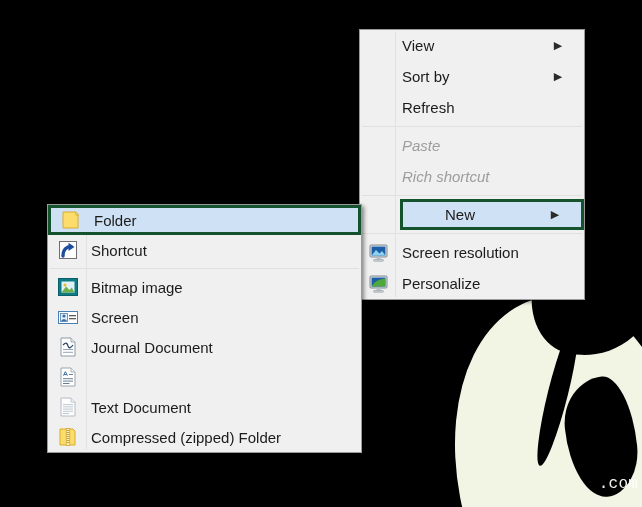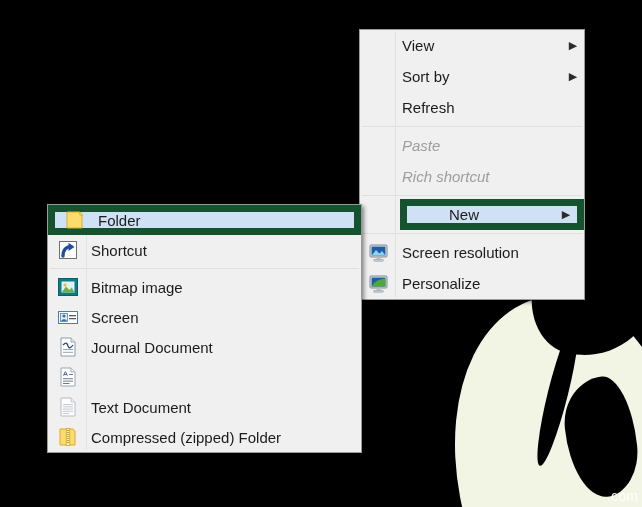--- a/index.html
+++ b/index.html
@@ -58,24 +58,24 @@
     top: 318px;
     width: 20px;
     height: 150px;
     background: #000000;
     border-radius: 50%;
     transform: rotate(14deg);
   }
   .watermark {
     position: absolute;
     right: 4px;
-    bottom: 3px;
+    bottom: 14px;
     color: #ffffff;
-    font-size: 14px;
-    font-family: Liberation Sans, sans-serif;
+    font-size: 16px;
+    font-family: Liberation Mono, monospace;
     letter-spacing: 0.2px;
     opacity: 0.95;
   }
 
   
   .menu {
     position: absolute;
     background: #f0f0f0;
     border: 1px solid #9a9a9a;
     box-shadow: 2px 2px 4px rgba(0,0,0,0.45);
@@ -121,34 +121,34 @@
     color: #2b2b2b;
     line-height: 1;
   }
   .sep {
     height: 1px;
     background: #e0e0e0;
     margin: 0;
   }
   .mi.hl {
     background: #cfe2f5;
-    border: 7px solid #14532d;
+    border: 3px solid #14532d;
   }
 
   
   #ctx-main {
     left: 359px;
     top: 29px;
     width: 226px;
   }
   #ctx-main .gutter-rule { left: 35px; }
   #ctx-main .mi {
     height: 31px;
     padding-left: 2px;
-    padding-right: 2px;
+    padding-right: 17px;
   }
   #ctx-main .mi .ico { width: 33px; height: 26px; }
   #ctx-main .mi .lbl { padding-left: 7px; }
   #ctx-main .sep { margin: 3px 2px 3px 2px; }
   #ctx-main .mi.hl { height: 31px; margin-left: 40px; }
 
   
   #ctx-new {
     left: 47px;
     top: 204px;

